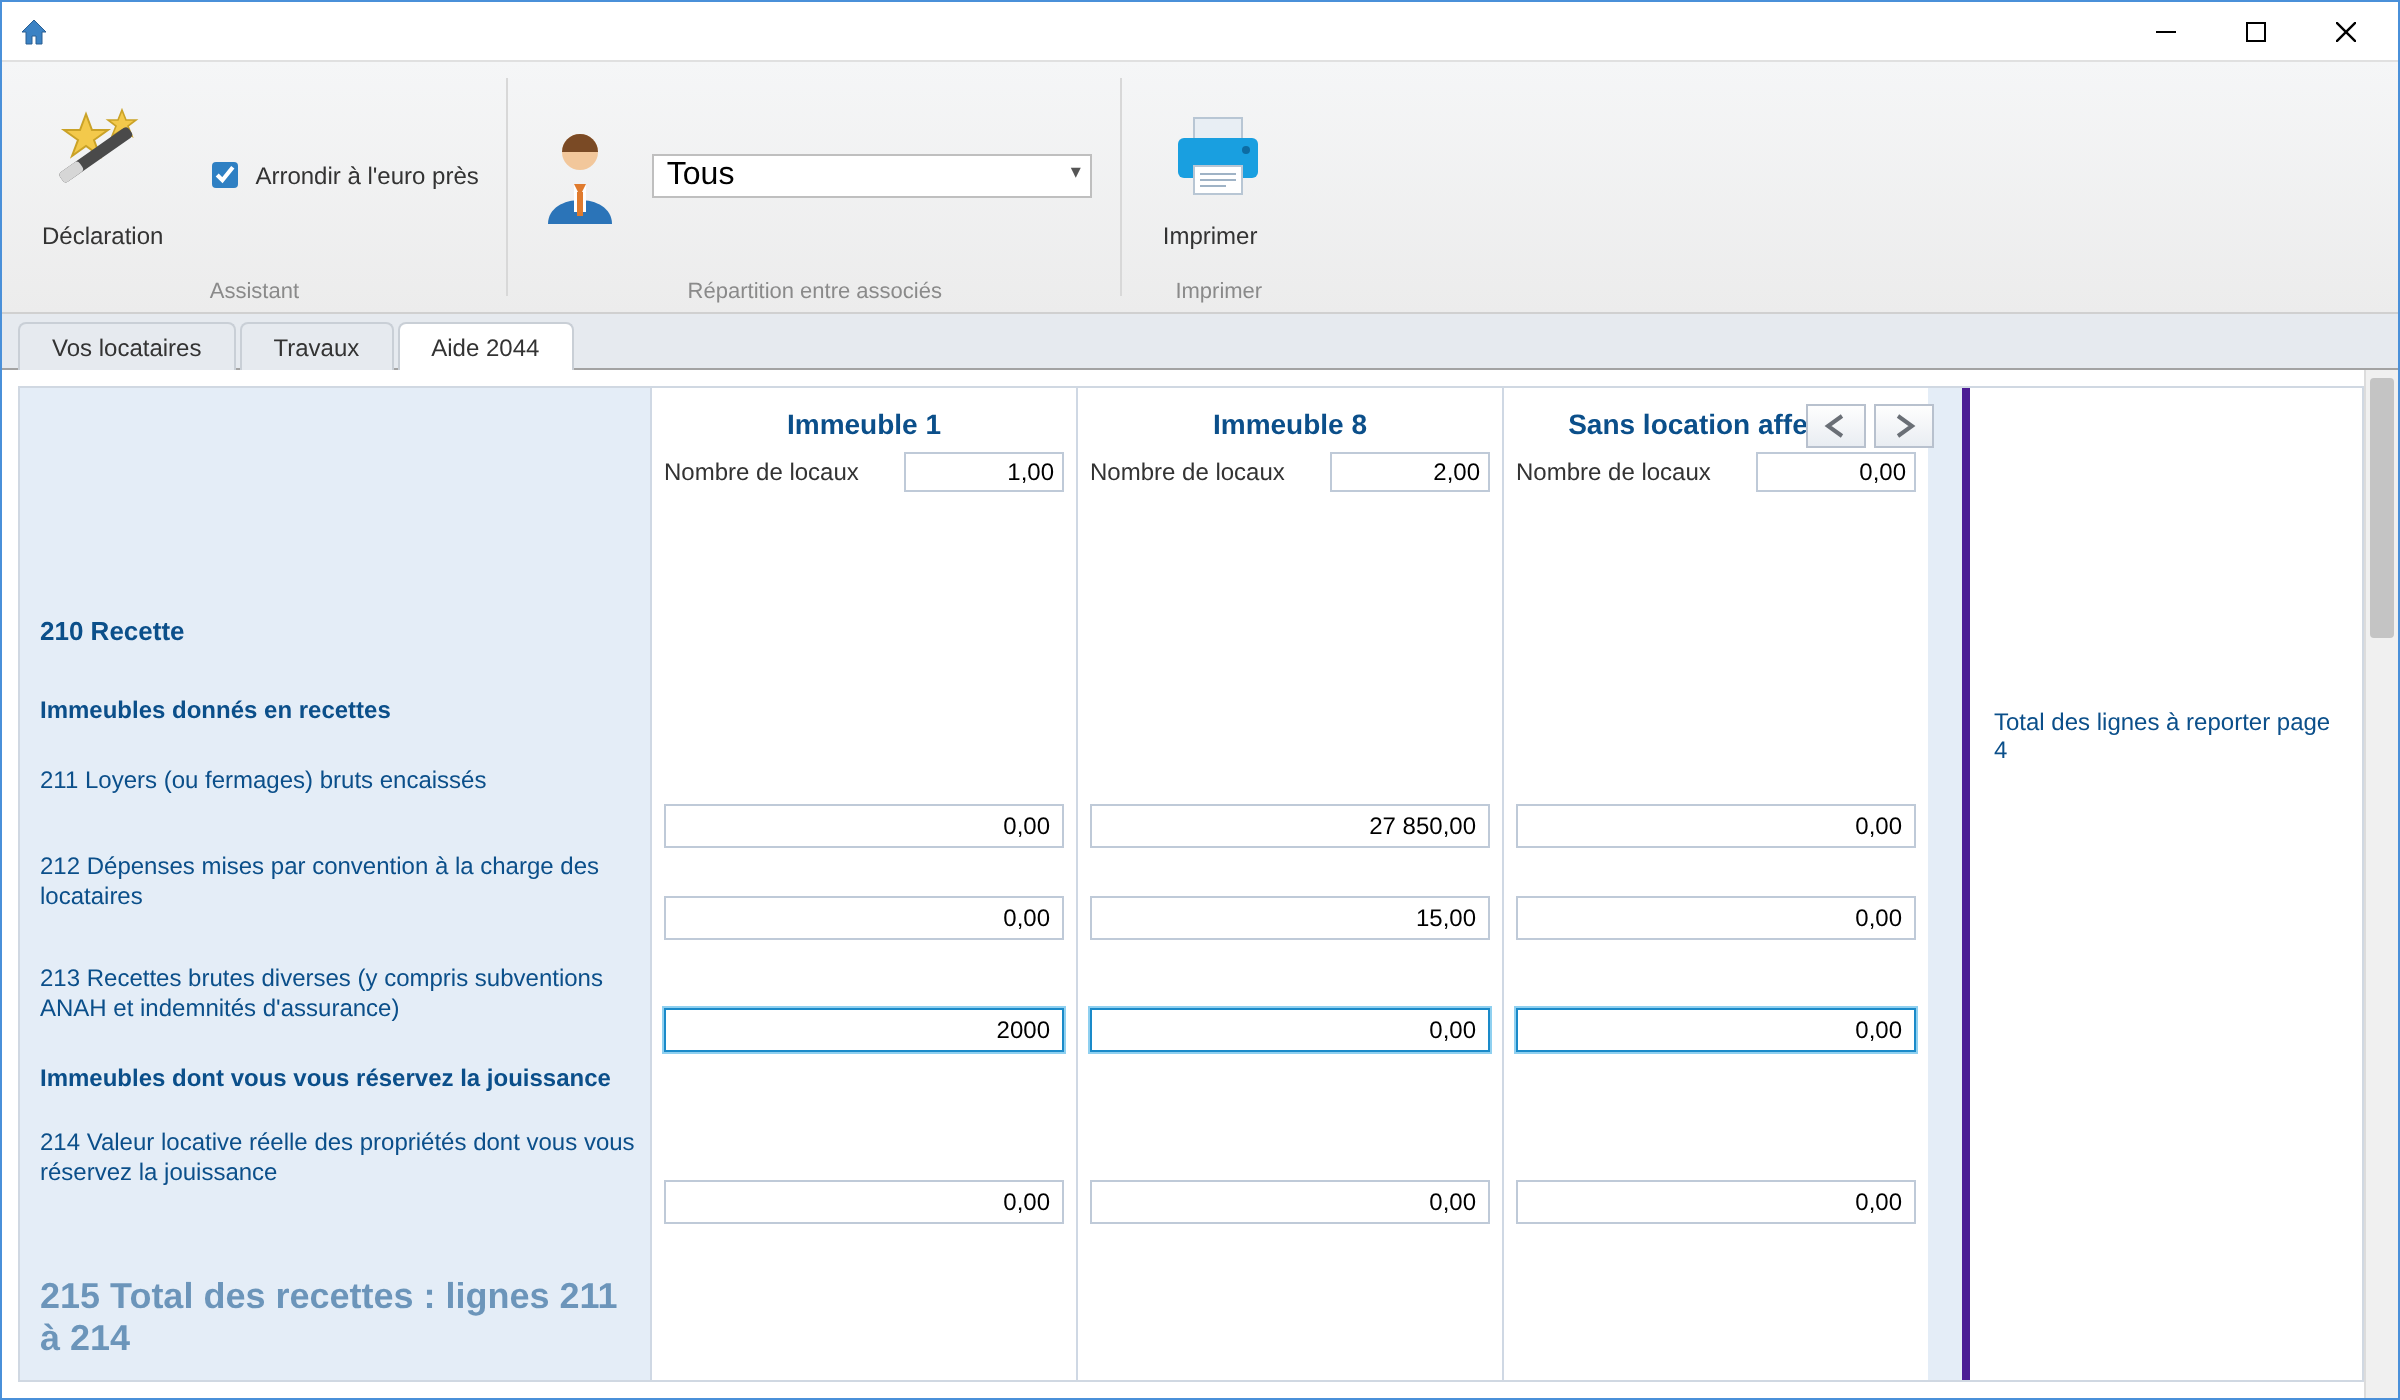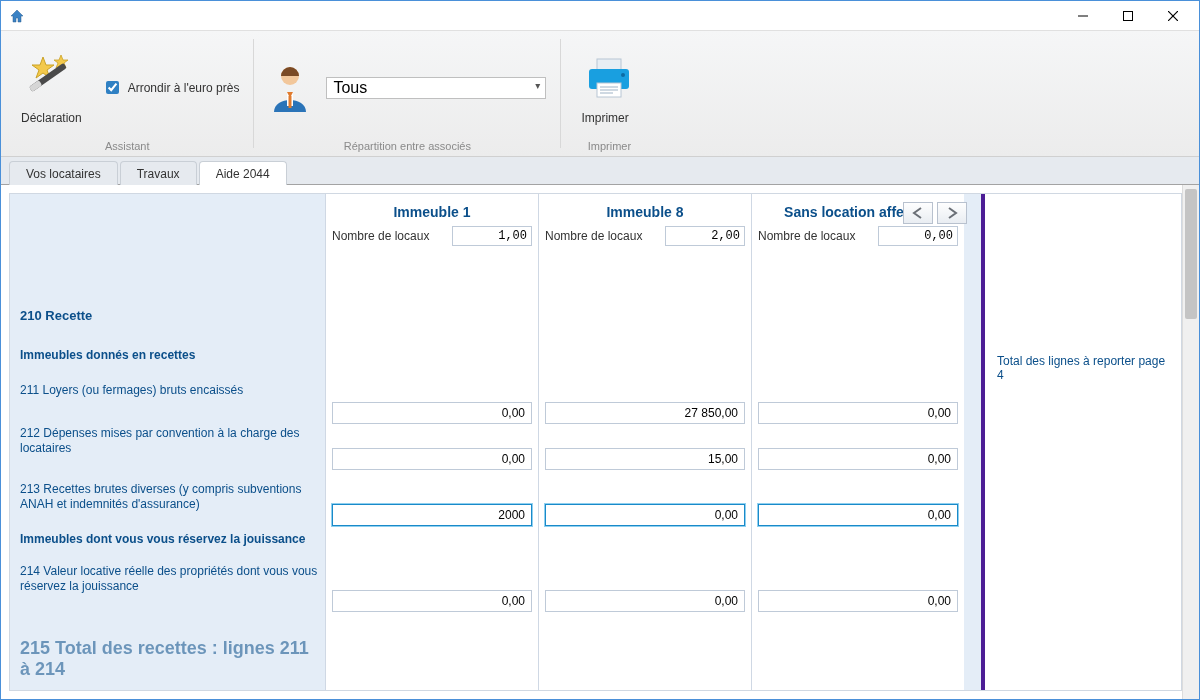--- a/index.html
+++ b/index.html
@@ -40,21 +40,21 @@
   .cols-wrap { flex:1; display:flex; overflow:hidden; }
   .prop-col { width: 213px; border-left: 1px solid #cfd8e4; background:#fff; display:flex; flex-direction:column; }
   .right-info { width: 200px; border-left: 4px solid #4c1d95; background:#fff; padding: 0 4px; }
   .right-info .info-text { color:#0b4f8a; font-size:12px; margin-top: 160px; padding: 0 8px; }
 
   .nav-arrows { position:absolute; top:8px; right:214px; display:flex; gap:4px; }
   .nav-arrow { width:30px; height:22px; border:1px solid #b8c1ce; background:linear-gradient(#fefefe,#e9edf2); display:flex; align-items:center; justify-content:center; cursor:pointer; color:#6a6f76; }
 
   .col-head { text-align:center; font-weight:bold; color:#0b4f8a; font-size:14px; padding:10px 0 6px; }
   .locaux-row { display:flex; align-items:center; justify-content:space-between; padding:0 6px 8px; font-size:12px; }
-  .num-input { width:80px; height:20px; border:1px solid #bfcad8; background:#fff; text-align:right; padding:0 4px; font-size:12px; font-family:Liberation Mono, monospace; }
+  .num-input { width:80px; height:20px; border:1px solid #bfcad8; background:#fff; text-align:right; padding:0 4px; font-size:12px; font-family:Liberation Sans, sans-serif; }
 
   .section-h { font-weight:bold; color:#0b4f8a; font-size:13px; margin: 4px 0 6px; }
   .sub-h { font-weight:bold; color:#0b4f8a; font-size:12px; margin: 8px 0 4px; }
   .line-label { color:#0b4f8a; font-size:12px; line-height:1.25; }
   .label-block { min-height:46px; display:flex; align-items:center; padding-top:2px; }
   .label-block.tall { min-height:56px; }
 
   .prop-col .body { padding: 0 6px; }
   .cell-row { min-height:46px; display:flex; align-items:flex-start; padding-top:2px; }
   .cell-row .wide-input { width: 100%; height:22px; border:1px solid #bfcad8; background:#fff; text-align:right; padding:0 6px; font-size:12px; font-family:inherit; }

